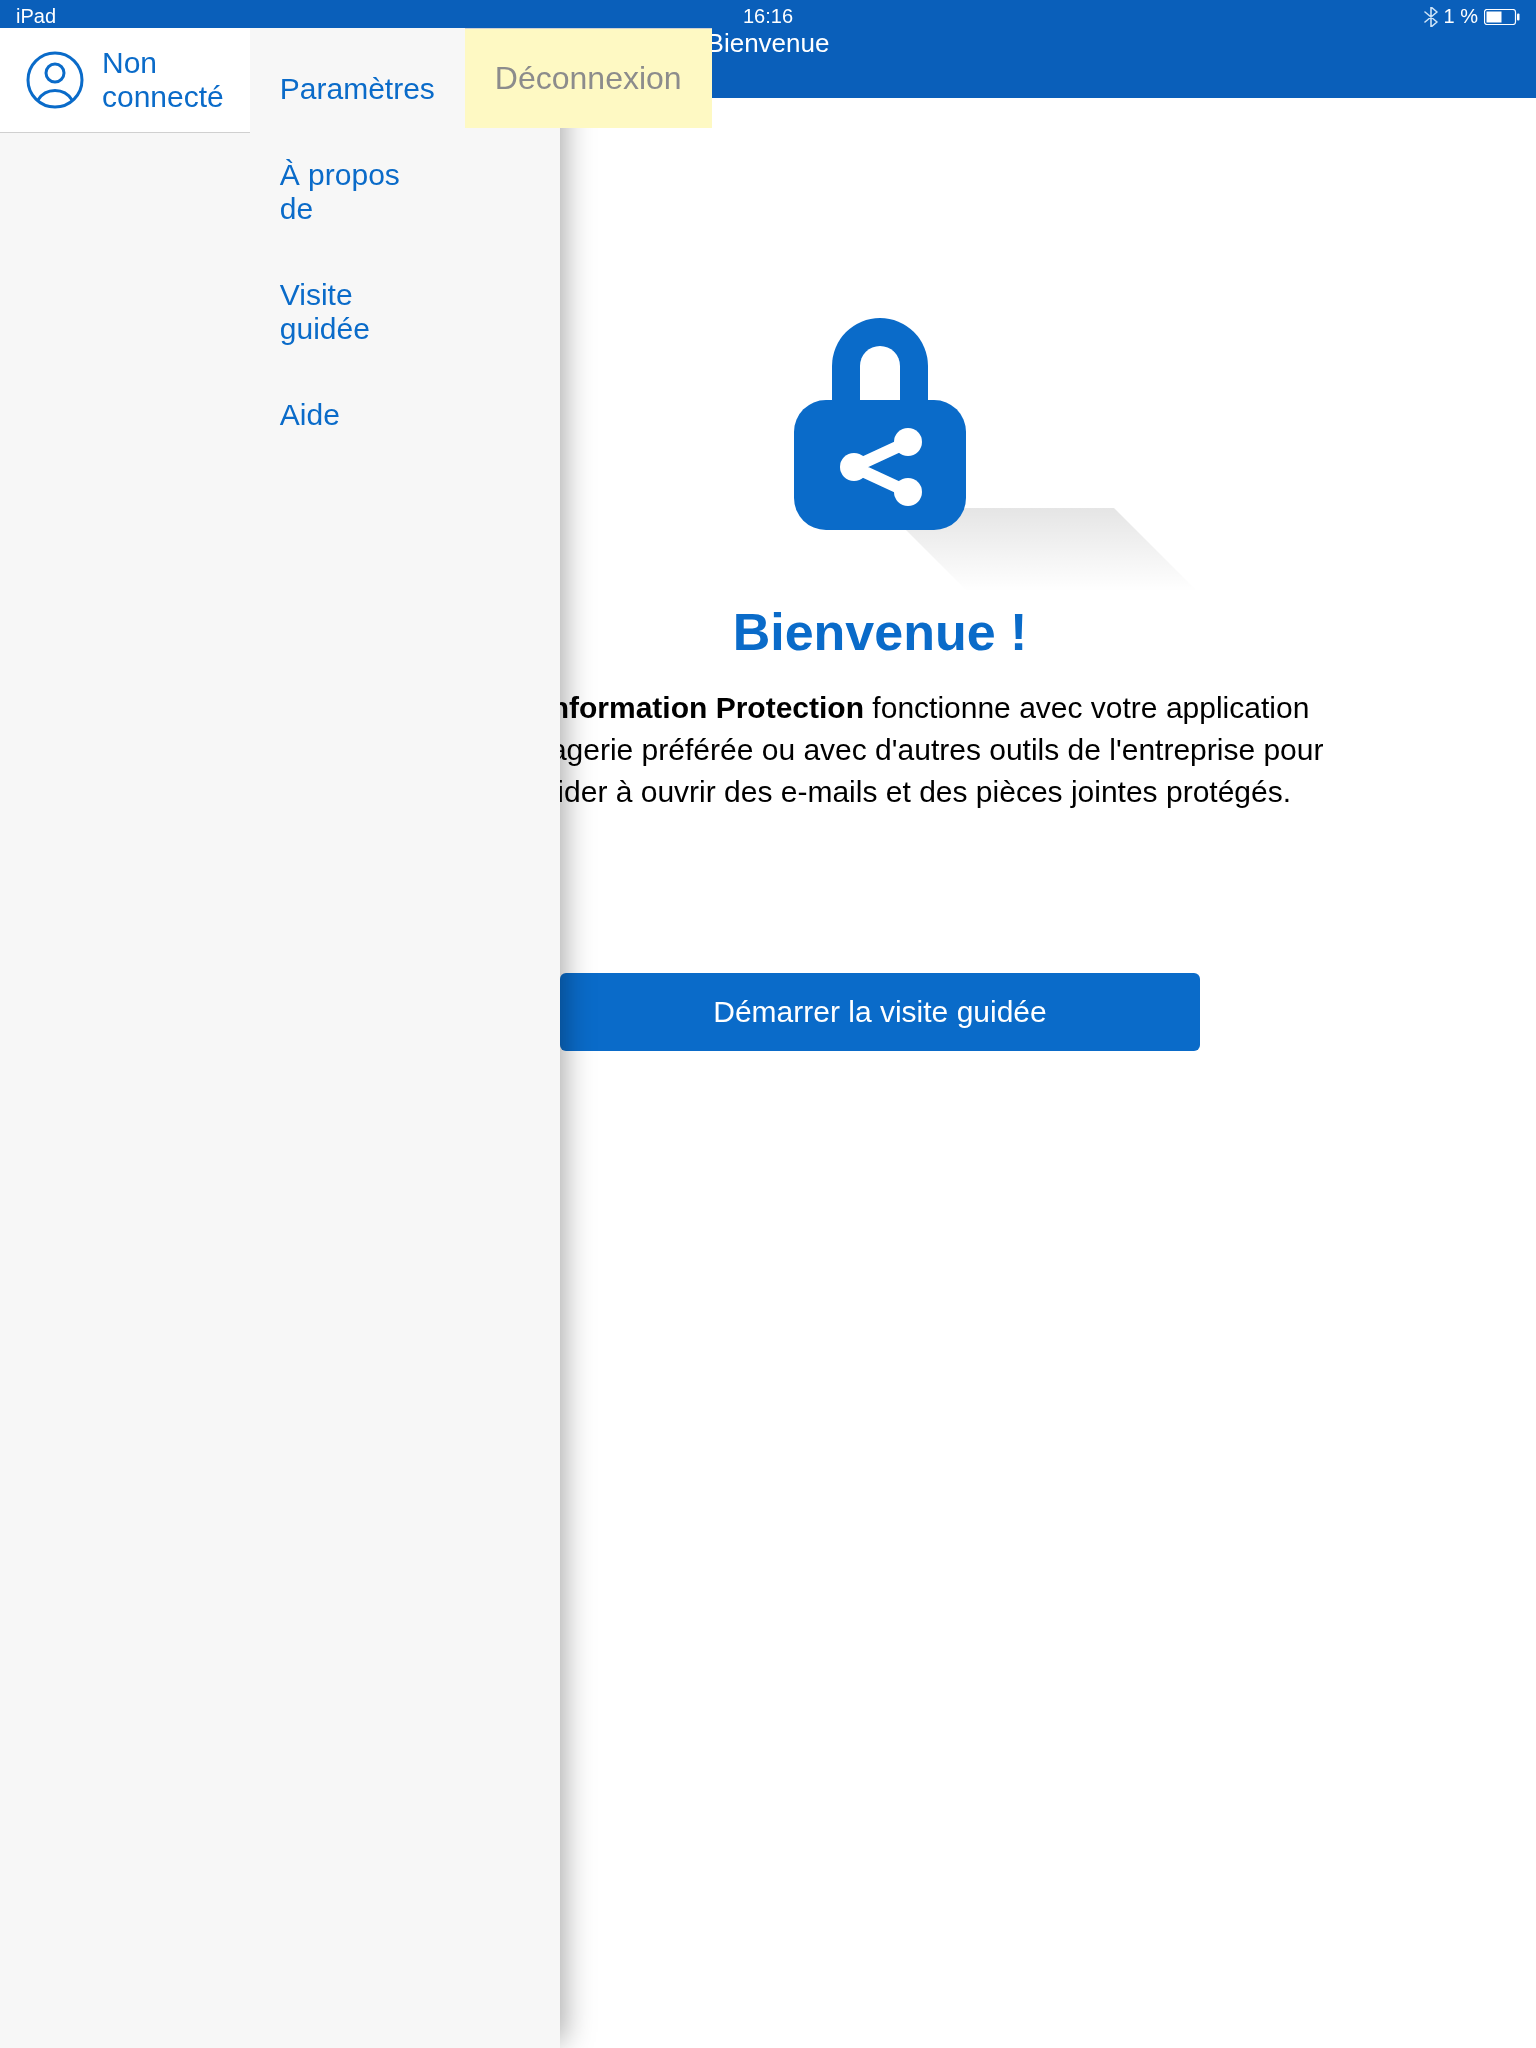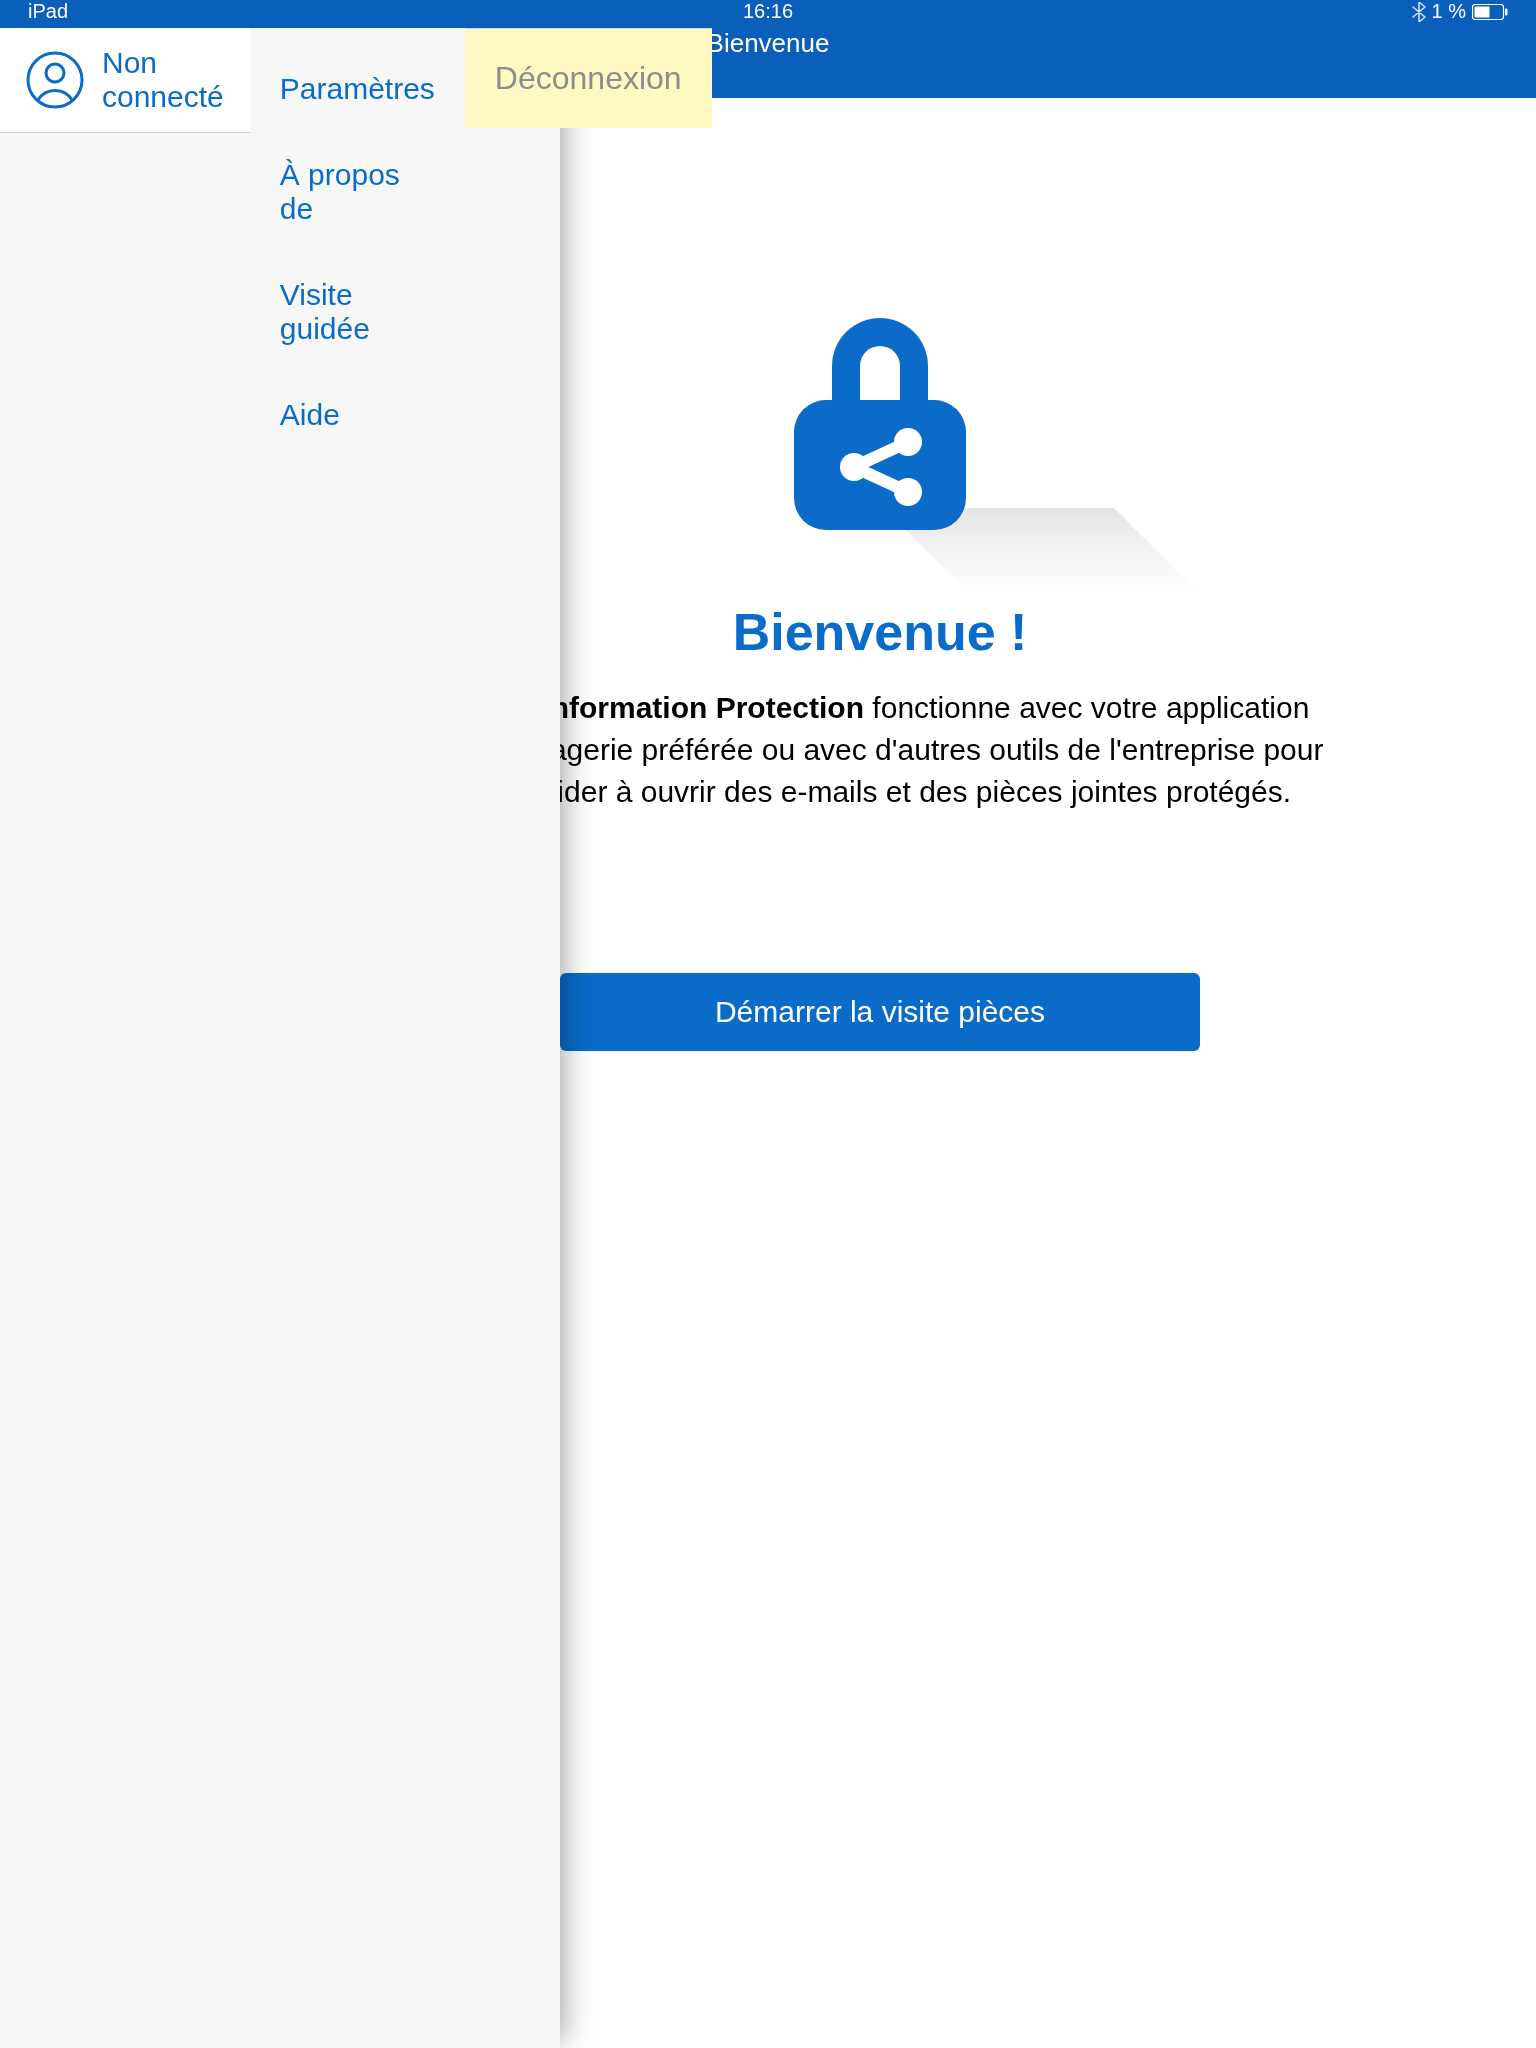--- a/index.html
+++ b/index.html
@@ -17,25 +17,25 @@
     }
 
     
     .status-bar {
       position: absolute;
       top: 0; left: 0; right: 0;
       height: 28px;
       background: #0a5fba;
       color: #fff;
       display: flex;
-      align-items: flex-start;
+      align-items: flex-end;
       justify-content: space-between;
       font-size: 20px;
       font-weight: 400;
-      padding: 0 28px;
+      padding: 0 16px;
       z-index: 100;
     }
     .status-left { display: flex; align-items: center; gap: 8px; }
     .status-center { position: absolute; left: 50%; transform: translateX(-50%); font-weight: 500; }
     .status-right { display: flex; align-items: center; gap: 6px; }
     .bt-icon svg { width: 14px; height: 20px; display: block; }
     .battery-icon svg { width: 36px; height: 16px; display: block; }
 
     
     .content-pane {
@@ -269,21 +269,21 @@
         </div>
       </div>
 
       <div class="welcome-title">Bienvenue !</div>
 
       <div class="welcome-text">
         <span class="bold">Azure Information Protection</span><span> fonctionne avec votre application de messagerie préférée ou avec d'autres outils de l'entreprise pour vous aider à ouvrir des e-mails et des pièces jointes protégés.</span>
       </div>
 
       <div class="start-tour-btn">
-        <span>Démarrer la visite pièces</span>
+        <span>Démarrer la visite guidée</span>
       </div>
 
     </div>
   </div>
 </div>
 
 <div class="sidebar">
   <div class="sidebar-header">
     <span class="user-icon">
       <svg width="58" height="58" viewBox="0 0 58 58">

